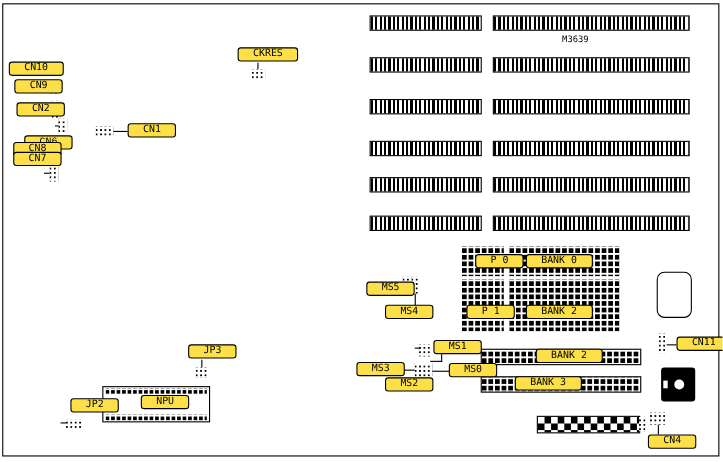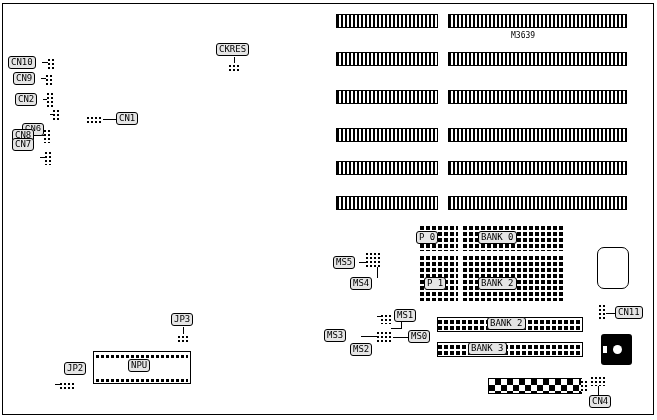--- a/index.html
+++ b/index.html
@@ -1,22 +1,22 @@
 <!DOCTYPE html>
 <html><head>
 <meta charset="utf-8">
 <style>
   html,body{margin:0;padding:0;background:#fff;}
   .stage{position:relative;width:657px;height:420px;background:#fff;
          font-family:"DejaVu Sans Mono","Liberation Mono",monospace;overflow:hidden;}
   .board{position:absolute;left:2px;top:3px;width:650px;height:410px;border:1px solid #000;}
   .slot{position:absolute;height:12px;border:1px solid #000;
         background-image:repeating-linear-gradient(90deg,#000 0 2px,#fff 2px 4px);}
-  .lbl{position:absolute;border:1px solid #000;border-radius:3px;background:#e5e5e5;
-       font-size:9px;line-height:11px;padding:0 2px;white-space:nowrap;z-index:5;color:#000;}
+  .lbl{position:absolute;border:1px solid #000;border-radius:3px;background:#fde047;
+       font-size:9px;line-height:11px;padding:0 13px;white-space:nowrap;z-index:5;color:#000;}
   .pins{position:absolute;z-index:2;
         background-image:linear-gradient(0deg,transparent 0 2px,#fff 2px 4px),
                          linear-gradient(90deg,#000 0 2px,transparent 2px 4px);
         background-size:4px 4px;}
   .grid-lg{position:absolute;
         background-image:linear-gradient(0deg,transparent 0 4px,#fff 4px 6px),
                          linear-gradient(90deg,#000 0 4px,transparent 4px 6px);
         background-size:6px 6px;}
   .socket{position:absolute;border:1px solid #000;}
   .wire{position:absolute;background:#000;z-index:4;}
@@ -85,21 +85,21 @@
   <div class="lbl" style="left:116px;top:112px;">CN1</div>
 
   <div class="lbl" style="left:216px;top:43px;">CKRES</div>
   <div class="wire" style="left:234px;top:57px;width:1px;height:6px;"></div>
   <div class="pins" style="left:229px;top:63px;width:12px;height:8px;"></div>
 
   <div class="grid-lg" style="left:420px;top:224px;width:38px;height:27px;"></div>
   <div class="grid-lg" style="left:463px;top:224px;width:100px;height:27px;"></div>
   <div class="grid-lg" style="left:420px;top:254px;width:38px;height:47px;"></div>
   <div class="grid-lg" style="left:463px;top:254px;width:100px;height:47px;"></div>
-  <div class="lbl" style="left:416px;top:231px;">P 0</div>
+  <div class="lbl" style="left:432px;top:231px;">P 0</div>
   <div class="lbl" style="left:478px;top:231px;">BANK 0</div>
   <div class="lbl" style="left:424px;top:277px;">P 1</div>
   <div class="lbl" style="left:478px;top:277px;">BANK 2</div>
 
   <div class="socket grid-lg" style="left:437px;top:317px;width:144px;height:13px;"></div>
   <div class="lbl" style="left:487px;top:317px;">BANK 2</div>
   <div class="socket grid-lg" style="left:437px;top:342px;width:144px;height:13px;"></div>
   <div class="lbl" style="left:468px;top:342px;">BANK 3</div>
 
   <div class="lbl" style="left:333px;top:256px;">MS5</div>

